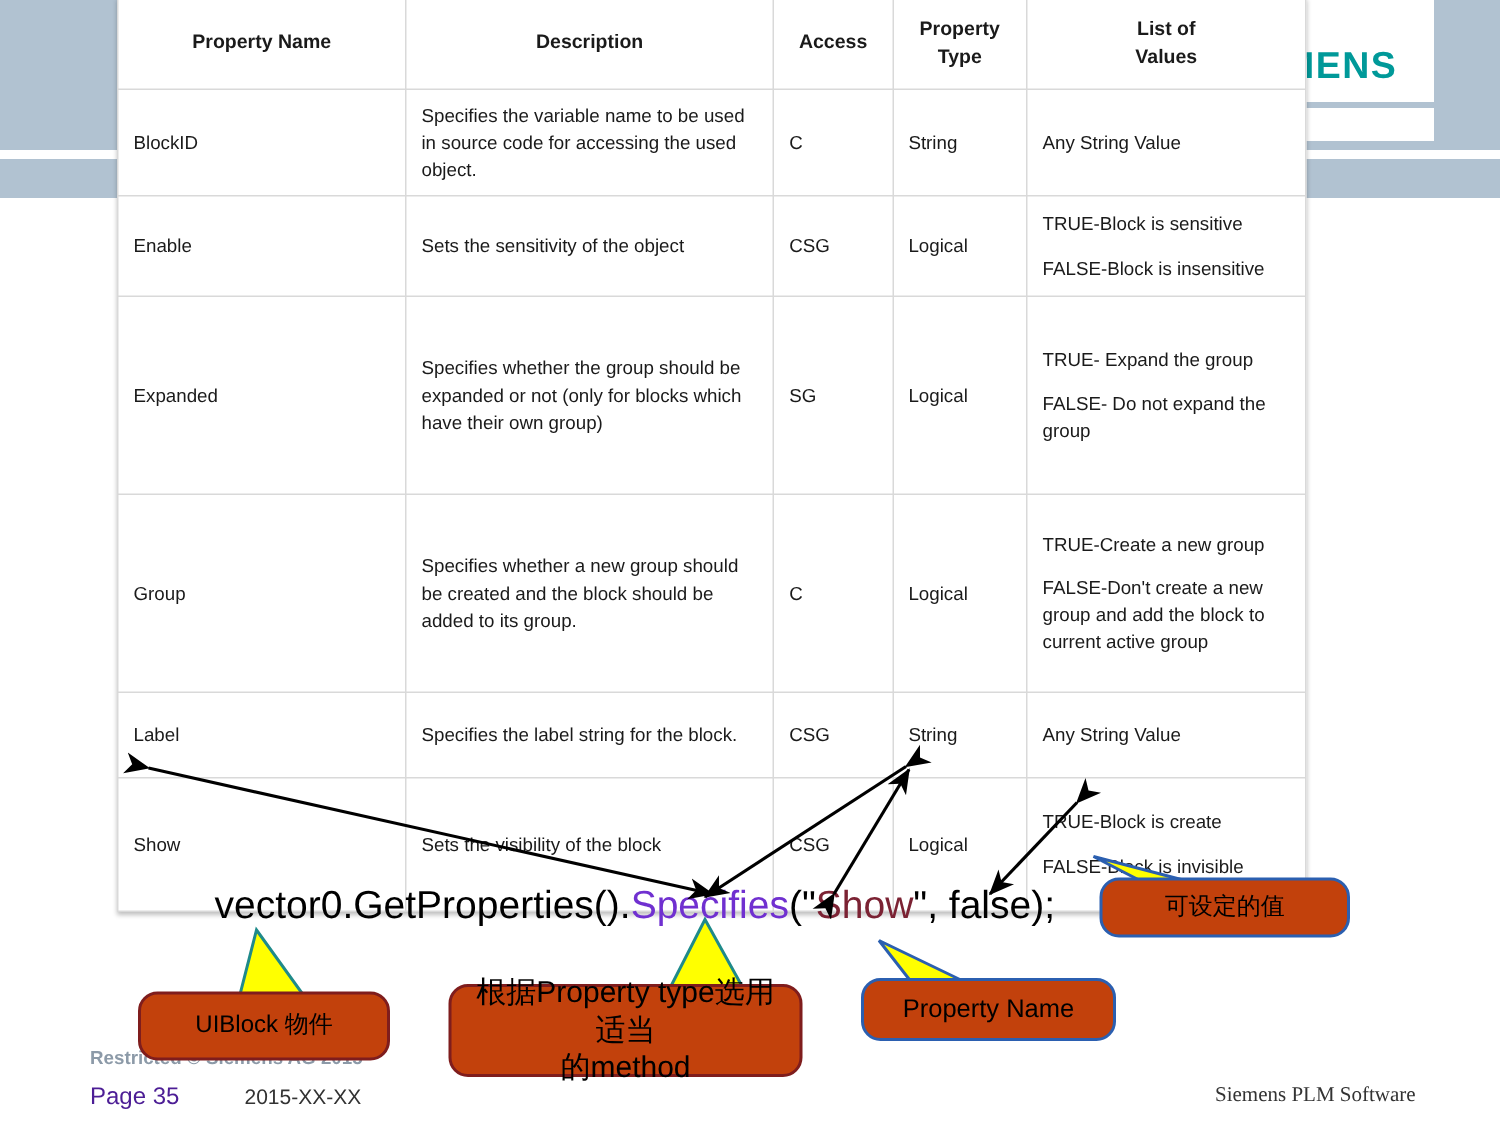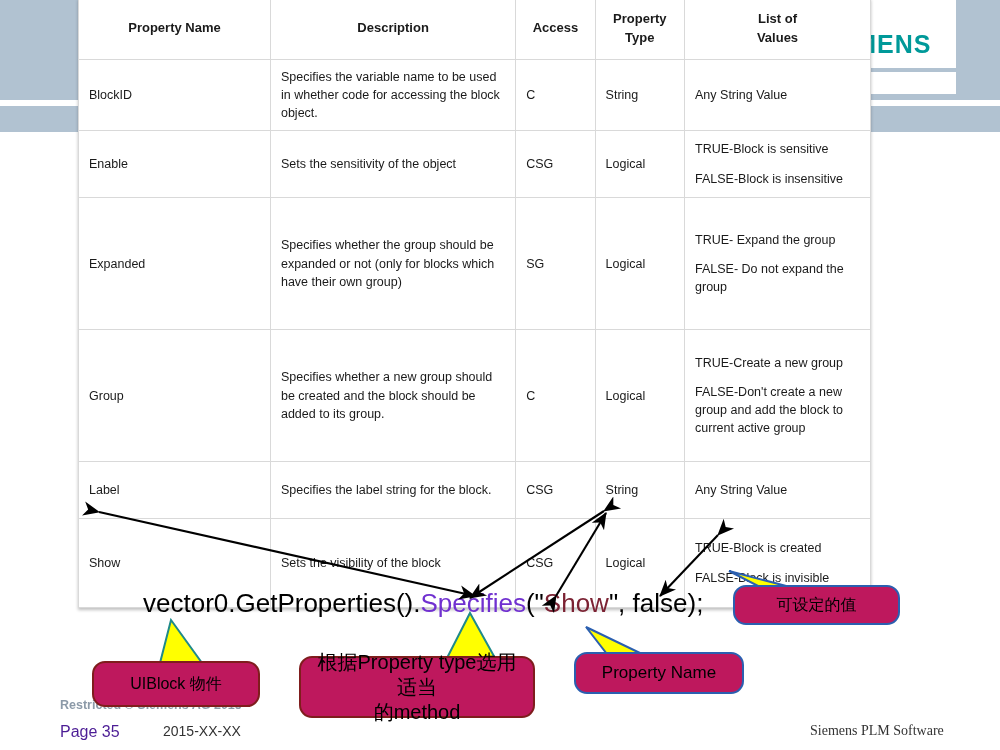--- a/index.html
+++ b/index.html
@@ -117,21 +117,21 @@
   .arrows {
     position: absolute;
     left: 0; top: 0;
     width: 1000px; height: 750px;
     pointer-events: none;
   }
 
   
   .callout {
     position: absolute;
-    background: #be185d;
+    background: #c2410c;
     border-radius: 13px;
     display: flex;
     align-items: center;
     justify-content: center;
     text-align: center;
     color: #000000;
     font-family: "Liberation Sans", sans-serif;
     box-sizing: border-box;
     z-index: 5;
   }
@@ -218,21 +218,21 @@
           </th>
           <th>
             <span>List of</span><br>
             <span>Values</span>
           </th>
         </tr>
       </thead>
       <tbody>
         <tr data-h="r1">
           <td class="c-name">BlockID</td>
-          <td class="c-desc">Specifies the variable name to be used in whether code for accessing the block object.</td>
+          <td class="c-desc">Specifies the variable name to be used in source code for accessing the used object.</td>
           <td class="c-acc">C</td>
           <td class="c-type">String</td>
           <td class="c-vals">
             <div class="vals">
                 <p>Any String Value</p>
               </div>
           </td>
         </tr>
         <tr data-h="r1">
           <td class="c-name">Enable</td>
@@ -281,21 +281,21 @@
               </div>
           </td>
         </tr>
         <tr data-h="r5">
           <td class="c-name">Show</td>
           <td class="c-desc">Sets the visibility of the block</td>
           <td class="c-acc">CSG</td>
           <td class="c-type">Logical</td>
           <td class="c-vals">
             <div class="vals">
-              <p>TRUE-Block is created</p>
+              <p>TRUE-Block is create</p>
               <p>FALSE-Block is invisible</p>
             </div>
           </td>
         </tr>
       </tbody>
     </table>
   </div>
 
   <div class="code-line"><span>vector0.GetProperties().</span><span class="tok-method">Specifies</span><span>("</span><span class="tok-string">Show</span><span>", false);</span></div>
 

